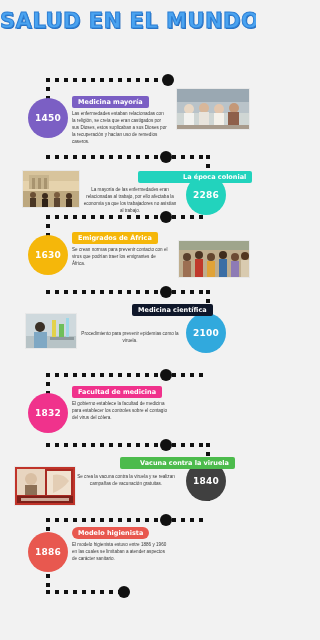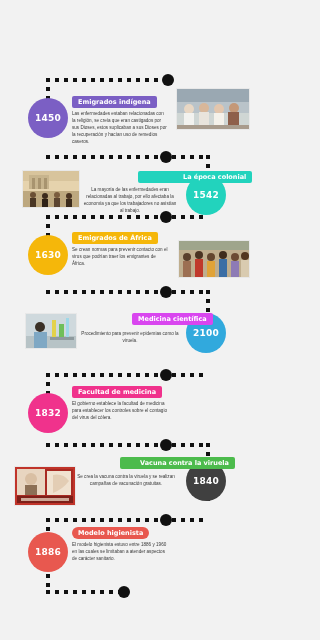--- a/index.html
+++ b/index.html
@@ -82,20 +82,21 @@
     overflow:hidden;
     background:#cfcfcf;
     border:1px solid #e8e8e8;
   }
   .photo svg{display:block;width:100%;height:100%;}
 </style>
 </head>
 <body>
 
 <div class="title-wrap">
+  <div class="title-line">SALUD EN EL MUNDO</div>
 </div>
 
 <div>
 
   <div class="rail rail-v" style="left:46px;top:78px;height:62px;"></div>
   <div class="rail rail-h" style="left:46px;top:78px;width:120px;"></div>
   <div class="node-dot" style="left:162px;top:74px;"></div>
 
   <div class="rail rail-h" style="left:46px;top:155px;width:162px;"></div>
   <div class="node-dot" style="left:160px;top:151px;"></div>
@@ -121,42 +122,42 @@
   <div class="node-dot" style="left:160px;top:514px;"></div>
 
   <div class="rail rail-v" style="left:46px;top:518px;height:48px;"></div>
   <div class="rail rail-v" style="left:46px;top:565px;height:28px;"></div>
   <div class="rail rail-h" style="left:46px;top:590px;width:76px;"></div>
   <div class="node-dot" style="left:118px;top:586px;"></div>
 </div>
 
 <div class="entry" style="top:0;">
   <div class="circle" style="left:28px;top:98px;background:#7b5fc4;">1450</div>
-  <div class="chip" style="left:72px;top:96px;background:#7b5fc4;">Emigrados indígena</div>
+  <div class="chip" style="left:72px;top:96px;background:#7b5fc4;">Medicina mayoría</div>
   <div class="body-text" style="left:72px;top:110px;width:96px;">Las enfermedades estaban relacionadas con la religión, se creía que eran castigados por sus Dioses, estos suplicaban a sus Dioses por la recuperación y hacían uso de remedios caseros.</div>
   <div class="photo" style="left:176px;top:88px;width:72px;height:40px;">
     <svg viewBox="0 0 72 40" preserveAspectRatio="none">
       <rect width="72" height="40" fill="#b9c3c9"></rect>
       <rect y="0" width="72" height="13" fill="#9aa8b2"></rect>
       <rect y="24" width="72" height="16" fill="#cfd6d4"></rect>
       <circle cx="12" cy="20" r="5" fill="#e8d7c4"></circle>
         <rect x="7" y="24" width="10" height="16" fill="#f2f2ef"></rect>
       <circle cx="27" cy="19" r="5" fill="#d8b79a"></circle>
         <rect x="22" y="23" width="10" height="17" fill="#e9e4dc"></rect>
       <circle cx="42" cy="20" r="5" fill="#e3c6ad"></circle>
         <rect x="37" y="24" width="10" height="16" fill="#f4f1ea"></rect>
       <circle cx="57" cy="19" r="5" fill="#c49878"></circle>
         <rect x="51" y="23" width="11" height="17" fill="#8e5f4a"></rect>
       <rect x="0" y="36" width="72" height="4" fill="#a89b8c"></rect>
     </svg>
   </div>
 </div>
 
 <div class="entry" style="top:0;">
-  <div class="circle" style="left:186px;top:175px;background:#22d3bd;">1542</div>
+  <div class="circle" style="left:186px;top:175px;background:#22d3bd;">2286</div>
   <div class="chip" style="left:138px;top:171px;background:#22d3bd;padding-left:45px;">La época colonial</div>
   <div class="body-text" style="left:82px;top:186px;width:96px;text-align:center;">La mayoría de las enfermedades eran relacionadas al trabajo, por ello afectaba la economía ya que los trabajadores no asistían al trabajo.</div>
   <div class="photo" style="left:22px;top:170px;width:56px;height:36px;">
     <svg viewBox="0 0 56 36" preserveAspectRatio="none">
       <rect width="56" height="36" fill="#e6d3ad"></rect>
       <rect y="0" width="56" height="10" fill="#d8c49c"></rect>
       <rect x="6" y="4" width="20" height="14" fill="#c7b48d"></rect>
       <rect x="9" y="7" width="3" height="11" fill="#a8946f"></rect>
       <rect x="15" y="7" width="3" height="11" fill="#a8946f"></rect>
       <rect x="21" y="7" width="3" height="11" fill="#a8946f"></rect>
@@ -192,21 +193,21 @@
       <circle cx="56" cy="16" r="4" fill="#6b4a33"></circle>
         <rect x="52" y="20" width="8" height="16" fill="#8e7bb5"></rect>
       <circle cx="66" cy="15" r="4" fill="#52361f"></circle>
         <rect x="62" y="19" width="8" height="17" fill="#d9cbb0"></rect>
     </svg>
   </div>
 </div>
 
 <div class="entry" style="top:0;">
   <div class="circle" style="left:186px;top:313px;background:#31a9dd;">2100</div>
-  <div class="chip" style="left:132px;top:313px;background:#d946ef;">Medicina científica</div>
+  <div class="chip" style="left:132px;top:304px;background:#0f172a;">Medicina científica</div>
   <div class="body-text" style="left:80px;top:330px;width:100px;text-align:center;">Procedimiento para prevenir epidemias como la viruela.</div>
   <div class="photo" style="left:25px;top:313px;width:50px;height:34px;">
     <svg viewBox="0 0 50 34" preserveAspectRatio="none">
       <rect width="50" height="34" fill="#cfd9dd"></rect>
       <rect y="22" width="50" height="12" fill="#b7c3c6"></rect>
       <circle cx="14" cy="13" r="5" fill="#3a3026"></circle>
       <rect x="8" y="18" width="13" height="16" fill="#7fa8c4"></rect>
       <rect x="26" y="6" width="4" height="18" fill="#e3d24a"></rect>
       <rect x="33" y="10" width="5" height="14" fill="#6fbf5a"></rect>
       <rect x="40" y="4" width="3" height="20" fill="#9fd8e8"></rect>

